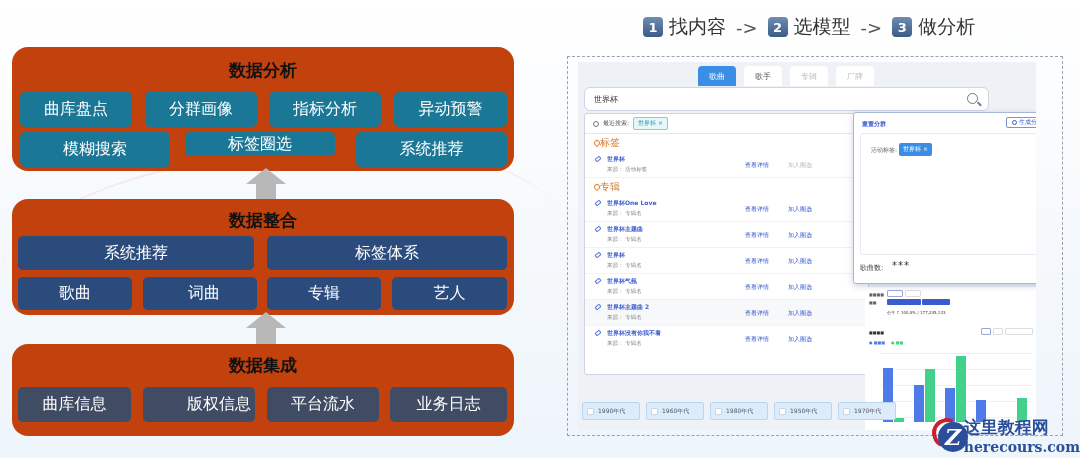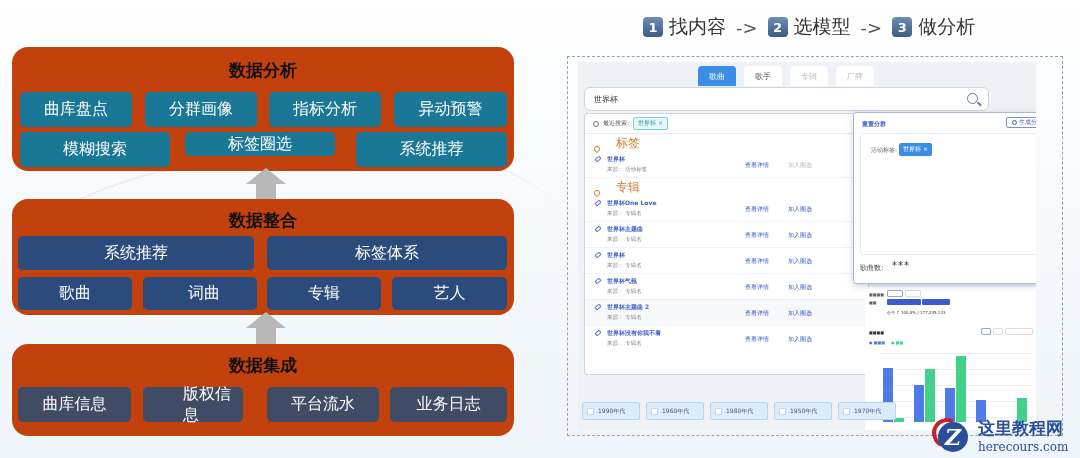--- a/index.html
+++ b/index.html
@@ -95,22 +95,22 @@
   }
   .recent {
     height: 20px; border-bottom: 1px solid #e6e9ef;
     display: flex; align-items: center; padding-left: 8px; font-size: 6px; color: #555; gap: 4px;
   }
   .chip {
     border: 1px solid #80d0d8; background: #e6f7f9; color: #2a9aa8;
     font-size: 6px; padding: 1px 4px; border-radius: 2px;
   }
   .section {
-    height: 18px; display: flex; align-items: flex-end; padding-left: 9px;
-    font-size: 12px; color: #d27a2c; gap: 16px;
+    height: 18px; display: flex; align-items: center; padding-left: 9px;
+    font-size: 10px; color: #d27a2c; gap: 0;
   }
   .pin {
     width: 6px; height: 6px; border: 1.5px solid #e48a3a; border-radius: 50% 50% 50% 0;
     transform: rotate(-45deg);
   }
   .row {
     height: 26px; border-bottom: 1px solid #f0f2f5; position: relative;
   }
   .row.shaded { background: #f7f8fa; }
   .tagi {
@@ -180,21 +180,21 @@
     display: flex; align-items: center; justify-content: center; font-style: italic;
     font-family: "DejaVu Serif", serif;
   }
   .wm-swirl {
     position: absolute; left: 0; top: 2px; width: 30px; height: 30px; border-radius: 50%;
     border: 4px solid transparent; border-left-color: #c8202e; border-top-color: #c8202e;
     transform: rotate(-20deg);
   }
   .wm-text { margin-left: 4px; }
   .wm-cn { font-family: "DejaVu Serif", serif; font-weight: bold; font-size: 17px; color: #2a4e9a; }
-  .wm-en { font-family: "DejaVu Serif", serif; font-weight: normal; font-size: 12px; color: #2a4e9a; }
+  .wm-en { font-family: "DejaVu Serif", serif; font-weight: bold; font-size: 14px; color: #2a4e9a; }
 </style>
 </head>
 <body>
 
 <div class="swoosh"></div>
 
 <div class="layer" style="top:47px;height:124px;">
   <div class="layer-title" style="top:12px;">数据分析</div>
   <div class="box teal" style="left:8px;top:45px;width:112px;height:35px;">曲库盘点</div>
   <div class="box teal" style="left:133px;top:45px;width:112px;height:35px;">分群画像</div>
@@ -221,21 +221,21 @@
 </div>
 
 <div class="arrow-up" style="left:246px;top:312px;">
   <div class="head"></div>
     <div class="shaft"></div>
 </div>
 
 <div class="layer" style="top:344px;height:92px;">
   <div class="layer-title" style="top:10px;">数据集成</div>
   <div class="box slate" style="left:6px;top:43px;width:113px;height:35px;">曲库信息</div>
-  <div class="box slate" style="left:131px;top:43px;width:100px;height:35px;padding-left:40px;">版权信息</div>
+  <div class="box slate" style="left:131px;top:43px;width:112px;height:35px;padding-left:40px;">版权信息</div>
   <div class="box slate" style="left:378px;top:43px;width:117px;height:35px;">业务日志</div>
   <div class="box slate" style="left:255px;top:43px;width:112px;height:35px;">平台流水</div>
 </div>
 
 <div class="steps">
   <span class="step-num">1</span>
   <span>找内容</span>
   <span class="step-arrow">-&gt;</span>
   <span class="step-num">2</span>
   <span>选模型</span>

